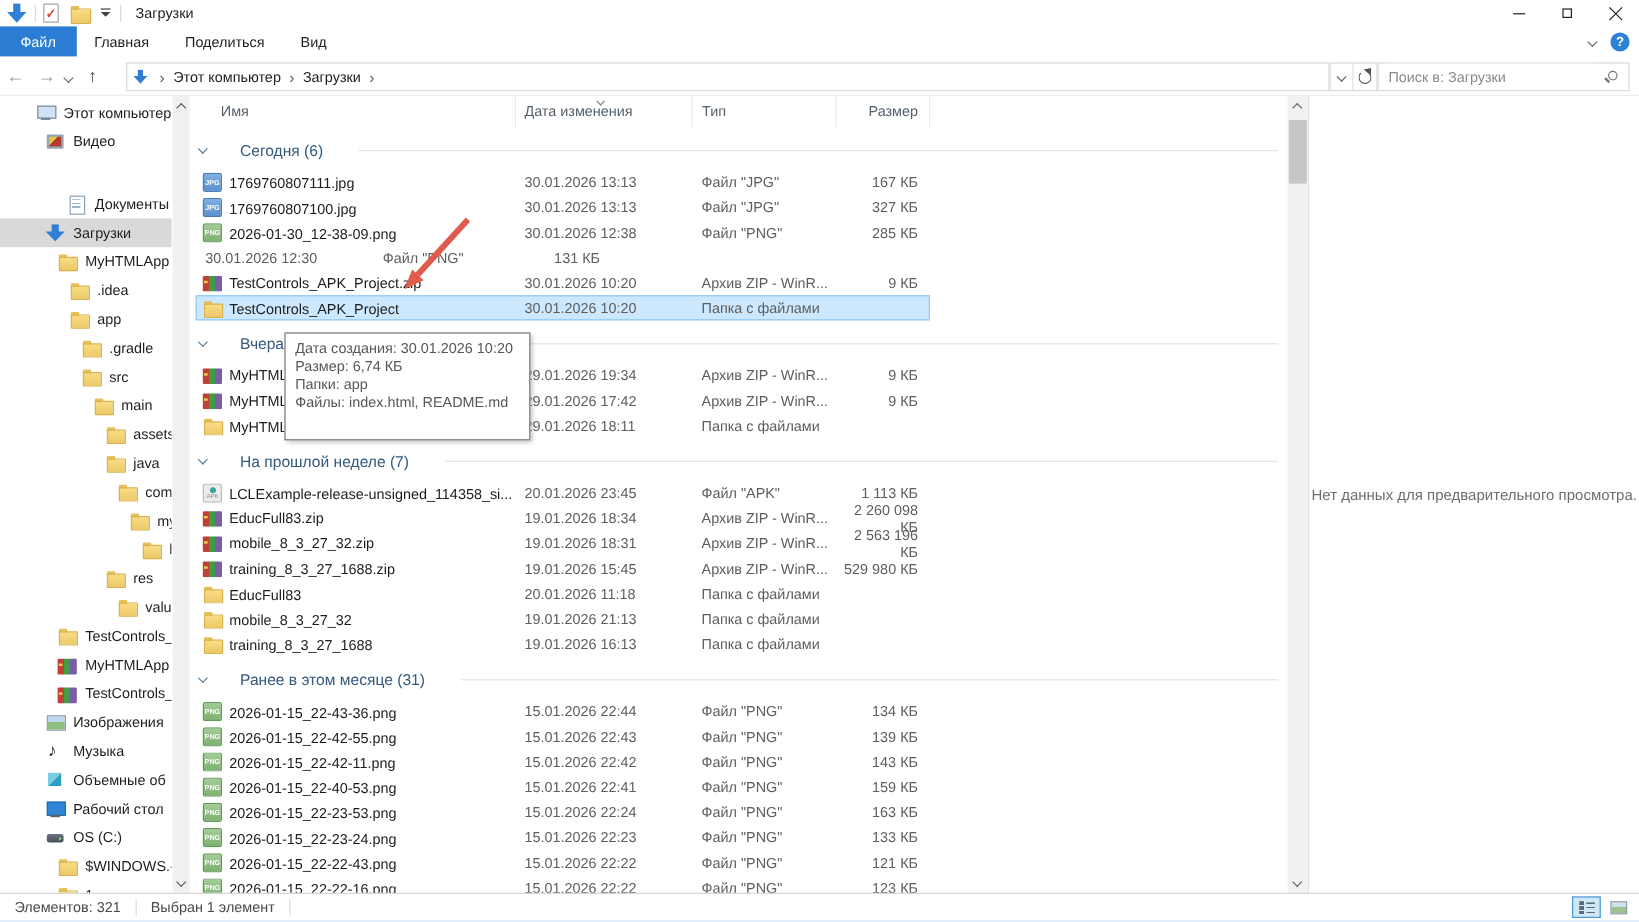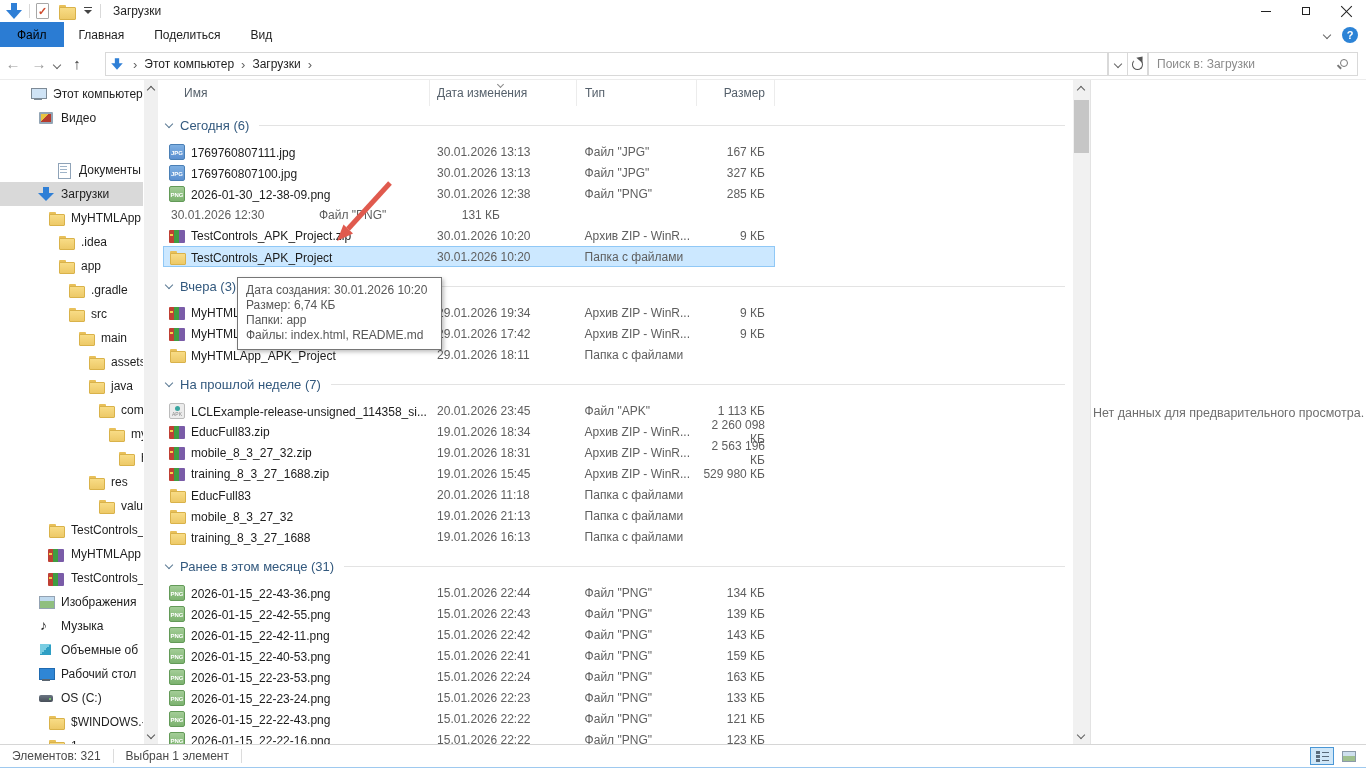--- a/index.html
+++ b/index.html
@@ -28,21 +28,21 @@
   .g-min { width:10px; height:1px; background:#222; }
   .g-restore { position:relative; width:8px; height:8px; border:1px solid #222; background:#fff; }
   .g-restore::before { content:""; position:absolute; left:1px; top:-4px; width:8px; height:8px; border:1px solid #222; z-index:-1; }
   .g-close { position:relative; width:13px; height:13px; }
   .g-close::before,.g-close::after { content:""; position:absolute; left:-1px; top:6px; width:15px; height:1px; background:#222; }
   .g-close::before { transform:rotate(45deg); } .g-close::after { transform:rotate(-45deg); }
 
   
   .ribbon { position:absolute; top:22px; left:0; right:0; height:25px; display:flex; align-items:stretch; background:#fff; }
   .tab { padding:0 15px; display:flex; align-items:center; }
-  .tab.active { background:#2b7cd3; color:#000000; padding:0 17px; }
+  .tab.active { background:#2b7cd3; color:#ffffff; padding:0 17px; }
   .ribbon-right { position:absolute; right:8px; top:0; height:25px; display:flex; align-items:center; gap:12px; }
   .chev { width:6px; height:6px; border-right:1.5px solid #666; border-bottom:1.5px solid #666; transform:rotate(45deg); }
   .help-ico { width:16px; height:16px; border-radius:50%; background:#2c83d6; color:#fff; font-size:11px; font-weight:bold; display:flex; align-items:center; justify-content:center; }
 
   
   .navbar { position:absolute; top:47px; left:0; right:0; height:33px; display:flex; align-items:center; border-bottom:1px solid #ececec; }
   .nav-arrow { font-size:15px; color:#9a9a9a; width:26px; text-align:center; }
   .nav-arrow.up { color:#3d3d3d; }
   .nav-caret { margin:3px 4px 0 2px; }
   .addressbar { position:absolute; left:105px; top:5px; width:1003px; height:24px; border:1px solid #d9d9d9; background:#fff; display:flex; align-items:center; }
@@ -99,21 +99,21 @@
   
   .filelist { position:absolute; top:80px; left:160px; width:930px; height:665px; background:#fff; overflow:hidden; }
   .colheaders { position:absolute; top:0; left:3px; height:26px; display:flex; color:#55606b; }
   .colheaders .cell { display:flex; align-items:center; border-right:1px solid #ececec; position:relative; }
   .c-name { width:267px; padding-left:21px; }
   .c-date { width:147px; padding-left:7px; }
   .c-type { width:120px; padding-left:8px; }
   .c-size { width:78px; justify-content:flex-end; padding-right:9px; }
   .sort-chev { position:absolute; top:2px; left:68px; width:5px; height:5px; border-right:1.2px solid #888; border-bottom:1.2px solid #888; transform:rotate(45deg); }
   .groups { position:absolute; top:26px; left:0; right:17px; bottom:0; overflow:hidden; }
-  .group-header { display:flex; align-items:center; height:20px; margin:9px 8px 6px 6px; }
+  .group-header { display:flex; align-items:center; height:20px; margin:9px 8px 6px 6px;gap:20px; }
   .g-chev { width:6px; height:6px; border-right:1.5px solid #5b7astroke; border-right:1.5px solid #5b7a94; border-bottom:1.5px solid #5b7a94; transform:rotate(45deg); margin-right:8px; margin-top:-3px; }
   .g-label { color:#33597e; font-size:13px; }
   .g-line { flex:1; height:1px; background:#e3e3e3; margin-left:10px; }
   .row { display:flex; height:21px; align-items:center; margin-left:3px; width:612px; border:1px solid transparent; }
   .row.selected { background:#cce8ff; border-color:#90c8f6; }
   .cell-name { width:267px; display:flex; align-items:flex-end; gap:6px; padding-left:5px; overflow:hidden; white-space:nowrap; color:#1c1c1c; }
   .cell-date { width:147px; padding-left:7px; color:#5e5e5e; }
   .cell-type { width:120px; padding-left:8px; color:#5e5e5e; white-space:nowrap; overflow:hidden; }
   .cell-size { width:78px; text-align:right; padding-right:9px; color:#5e5e5e; }
   .list-scroll { position:absolute; top:0; right:0; width:17px; height:665px; background:#f1f1f1; }
@@ -131,21 +131,21 @@
   .sb-div { width:1px; height:14px; background:#dcdcdc; }
   .sb-views { position:absolute; right:5px; top:2px; display:flex; gap:3px; }
   .view-btn { width:24px; height:18px; display:flex; align-items:center; justify-content:center; border:1px solid transparent; }
   .view-btn.active { background:#d0e7f8; border-color:#4a97d6; }
   .vi-details { position:relative; width:13px; height:11px; }
   .vi-details::before { content:""; position:absolute; left:0; top:0; width:4px; height:11px; background:repeating-linear-gradient(to bottom,#5a6b7b 0 3px,transparent 3px 4px); }
   .vi-details::after { content:""; position:absolute; left:6px; top:1px; width:7px; height:10px; background:repeating-linear-gradient(to bottom,#5a6b7b 0 1px,transparent 1px 4px); }
   .vi-thumb { width:14px; height:11px; border:1px solid #8b9aa9; background:linear-gradient(#cfe0ee 45%,#9fc08f 45%); }
 
   
-  .tooltip { position:absolute; left:237px; top:277px; width:205px; padding:5px 8px 6px 8px; background:#fff; border:1px solid #767676; box-shadow:2px 2px 4px rgba(0,0,0,.25); color:#575757; z-index:100; line-height:15px; white-space:nowrap; }
+  .tooltip { position:absolute; left:237px; top:277px; width:205px; padding:5px 8px 23px 8px; background:#fff; border:1px solid #767676; box-shadow:2px 2px 4px rgba(0,0,0,.25); color:#575757; z-index:100; line-height:15px; white-space:nowrap; }
   .arrow-svg { position:absolute; left:0; top:0; z-index:60; pointer-events:none; }
 </style>
 </head>
 <body>
 
 <div class="window">
 
   <div class="titlebar">
     <span class="dl-ico"></span>
     <span class="tb-sep"></span>

